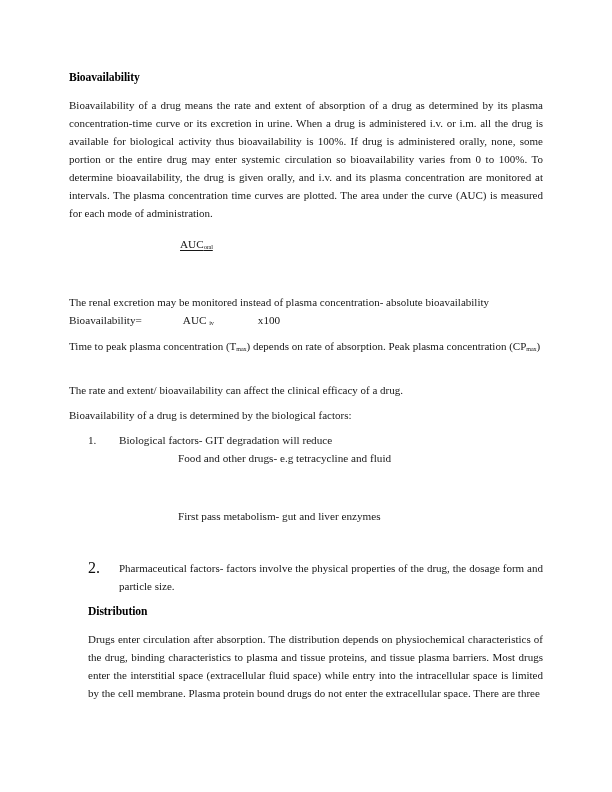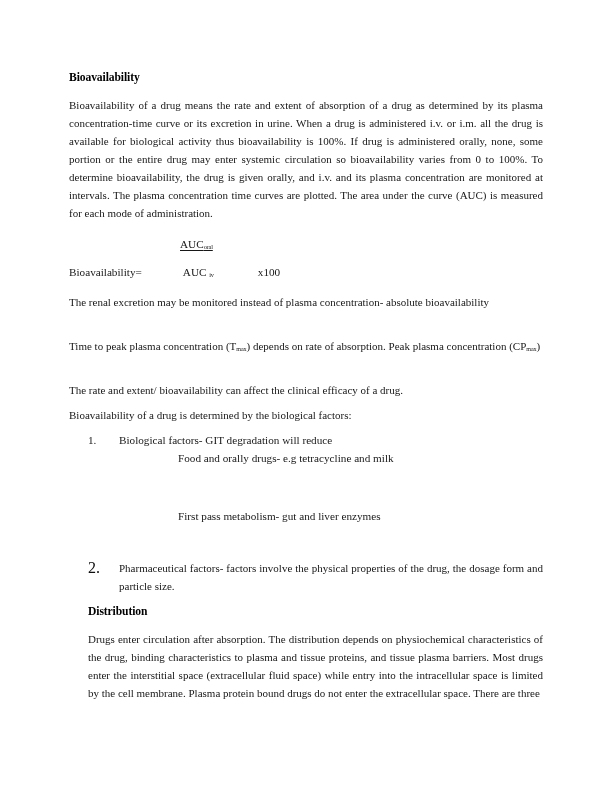--- a/index.html
+++ b/index.html
@@ -53,21 +53,21 @@
     color: #171717;
   }
   .formula-row {
     position: absolute;
     left: 69px; top: 264px;
     font-size: 11.2px;
     line-height: 16px;
     color: #171717;
     white-space: nowrap;
   }
-  .formula-row .lab   { display: inline-block; }
+  .formula-row .lab   { display: inline-block; margin-top: 48px; }
   .formula-row .den   { display: inline-block; margin-left: 41px; }
   .formula-row .mult  { display: inline-block; margin-left: 44px; }
   sub {
     font-size: 0.56em;
     line-height: 0;
     vertical-align: -0.22em;
     letter-spacing: -0.15px;
   }
 
   
@@ -166,21 +166,21 @@
 
   <div class="blk just sec1-p5">Bioavailability of a drug is determined by the biological factors:</div>
 
   <div class="olist">
     <div class="li-row">
       <span class="marker">1.</span>
       <span class="li-text">Biological factors- GIT degradation will reduce</span>
     </div>
   </div>
 
-  <div class="sub-line sub-1">Food and orally drugs- e.g tetracycline and milk</div>
+  <div class="sub-line sub-1">Food and other drugs- e.g tetracycline and fluid</div>
   <div class="sub-line sub-3">First pass metabolism- gut and liver enzymes</div>
 
   <div class="item2">
     <span class="marker">2.</span>
     <span class="li-text">Pharmaceutical factors- factors involve the physical properties of the drug, the dosage form and particle size.</span>
   </div>
 
   <div class="heading sec2-head">Distribution</div>
 
   <div class="blk just sec2-p1">Drugs enter circulation after absorption. The distribution depends on physiochemical characteristics of the drug, binding characteristics to plasma and tissue proteins, and tissue plasma barriers. Most drugs enter the interstitial space (extracellular fluid space) while entry into the intracellular space is limited by the cell membrane. Plasma protein bound drugs do not enter the extracellular space. There are three</div>

